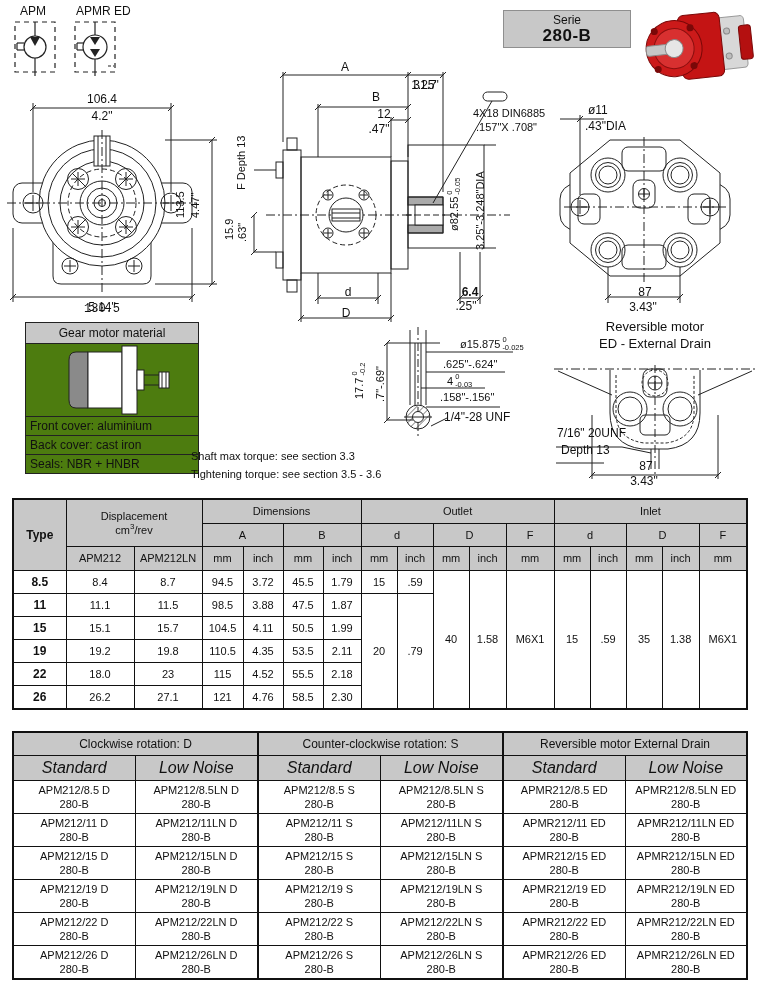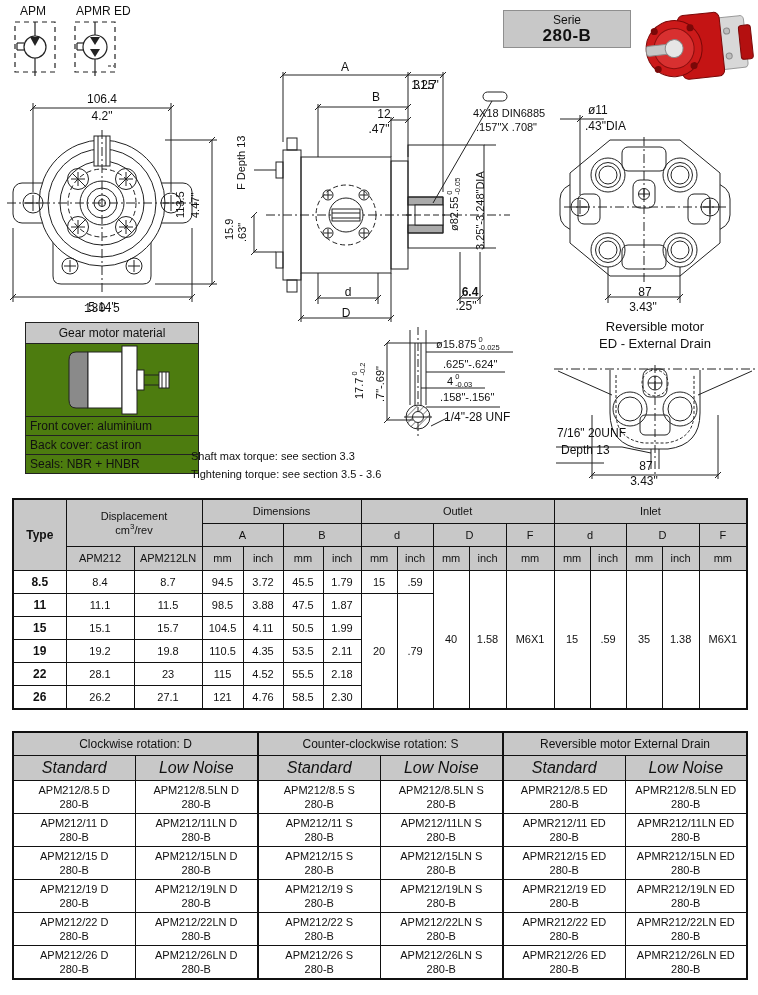--- a/index.html
+++ b/index.html
@@ -376,21 +376,21 @@
       <line x1="86" y1="63" x2="150" y2="63"></line>
       <line x1="91" y1="82" x2="165" y2="82"></line>
       <line x1="52" y1="18" x2="105" y2="18"></line>
         <line x1="52" y1="95" x2="78" y2="95"></line>
       <line x1="52" y1="18" x2="52" y2="95"></line>
       <line x1="49" y1="21" x2="55" y2="15"></line>
         <line x1="49" y1="98" x2="55" y2="92"></line>
       <line x1="96" y1="101" x2="112" y2="93"></line>
     </g>
   </svg>
-  <div class="stack" style="left:436px;top:336px;">
+  <div class="stack" style="left:460px;top:336px;">
     <span>ø15.875</span>
     <span class="tol">
         <span>0</span>
         <span>-0.025</span>
       </span>
   </div>
   <div class="lbl" style="left:443px;top:358px;">.625"-.624"</div>
   <div class="stack" style="left:447px;top:373px;">
     <span>4</span>
     <span class="tol">
@@ -553,21 +553,21 @@
       <td class="b">19</td>
       <td>19.2</td>
       <td>19.8</td>
       <td>110.5</td>
       <td>4.35</td>
       <td>53.5</td>
       <td>2.11</td>
     </tr>
     <tr class="dr">
       <td class="b">22</td>
-      <td>28.1</td>
+      <td>18.0</td>
       <td>23</td>
       <td>115</td>
       <td>4.52</td>
       <td>55.5</td>
       <td>2.18</td>
     </tr>
     <tr class="dr">
       <td class="b">26</td>
       <td>26.2</td>
       <td>27.1</td>

